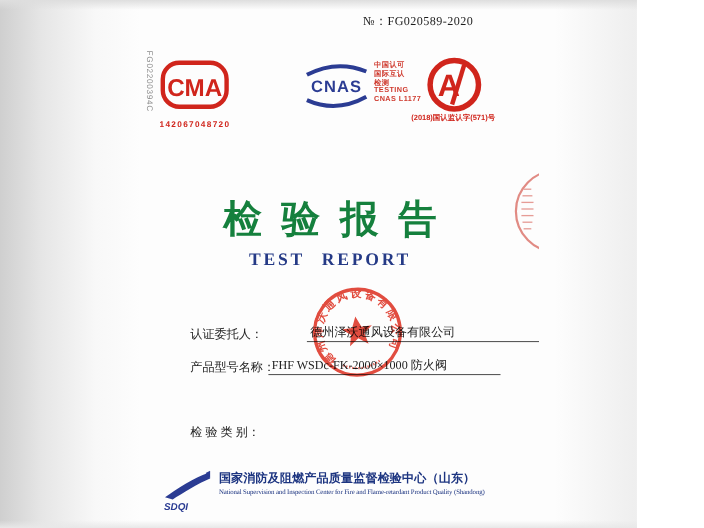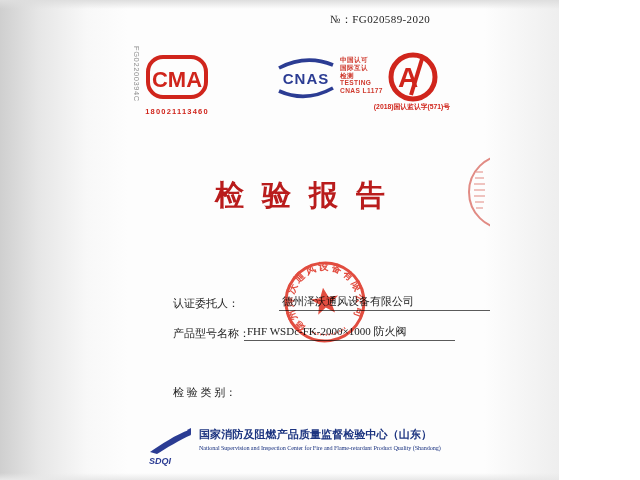--- a/index.html
+++ b/index.html
@@ -1,18 +1,18 @@
 <!DOCTYPE html>
 <html><head>
 <meta charset="utf-8">
 <style>
   html,body { margin:0; padding:0; background:#ffffff; }
   .canvas {
     position:relative; width:559px; height:480px; overflow:hidden;
-    background:#fdfdfd; font-family:"Liberation Sans", sans-serif;
+    background:#fdfdfd; font-family:"Liberation Sans", sans-serif;padding-left:20px;
   }
   
   .edge-left  { position:absolute; left:0; top:0; width:128px; height:100%;
     background:linear-gradient(90deg,#cfcfcf 0%,#e6e6e6 30%,#f8f8f8 68%,rgba(255,255,255,0) 100%); }
   .edge-top   { position:absolute; left:0; top:0; width:100%; height:9px;
     background:linear-gradient(180deg,#dedede,rgba(255,255,255,0)); }
   .edge-right { position:absolute; right:0; top:0; width:75px; height:100%;
     background:linear-gradient(270deg,#eeeeee,rgba(255,255,255,0)); }
   .edge-bottom{ position:absolute; left:0; bottom:0; width:100%; height:7px;
     background:linear-gradient(0deg,#e8e8e8,rgba(255,255,255,0)); }
@@ -31,21 +31,21 @@
 
   .cnas-desc { position:absolute; left:340px; top:56px; font-size:6.6px; line-height:7.8px;
     color:#cf3a2e; font-weight:bold; letter-spacing:0.4px; }
   .cnas-desc span { display:block; }
 
   .cal-block { position:absolute; left:386px; top:50px; }
   .cal-caption { position:absolute; left:370px; top:102px; width:84px; text-align:center;
     font-size:6.8px; font-weight:bold; color:#d0251c; }
 
   .title-wrap { position:absolute; left:128px; top:176px; width:344px; text-align:center; }
-  .title-cn { font-size:29px; font-weight:bold; color:#b91c1c; letter-spacing:18px; padding-left:18px; }
+  .title-cn { font-size:35px; font-weight:bold; color:#15803d; letter-spacing:18px; padding-left:18px; }
   .title-en { margin-top:5px; font-family:"Liberation Serif", serif; font-size:16px; font-weight:bold;
     color:#253a86; letter-spacing:2.5px; word-spacing:9px; }
 
   .field-row { position:absolute; left:173px; display:flex; align-items:flex-end;
     font-family:"Liberation Serif", serif; color:#222; }
   .field-label { width:71px; font-size:11px; white-space:nowrap; }
   .field-line { width:208px; border-bottom:1px solid #5a5a5a; padding:0 0 1px 3px;
     font-size:11px; white-space:nowrap; min-height:13px; }
   .row1 { top:294px;gap:35px; } .row2 { top:324px; } .row3 { top:353px;margin-top:32px; }
 
@@ -72,21 +72,21 @@
 
   <div class="report-no"><span>№：</span><span>FG020589-2020</span></div>
 
   <div class="side-code">FG02200394C</div>
 
   <div class="cma-block">
     <svg width="64" height="48" viewBox="0 0 64 48">
       <rect x="3" y="3" width="58" height="40" rx="15" fill="none" stroke="#d0251c" stroke-width="4"></rect>
       <text x="32" y="33" text-anchor="middle" font-family="Liberation Sans, sans-serif" font-size="22" font-weight="bold" fill="#d0251c">CMA</text>
     </svg>
-    <div class="cma-number">180021113460</div>
+    <div class="cma-number">142067048720</div>
   </div>
 
 
   <div class="cnas-block">
     <svg width="60" height="44" viewBox="0 0 60 44">
       <path d="M3 12 Q30 -2 57 9" fill="none" stroke="#2b3c93" stroke-width="3.6"></path>
       <path d="M3 35 Q30 47 57 32" fill="none" stroke="#2b3c93" stroke-width="3.6"></path>
       <text x="30" y="28" text-anchor="middle" font-family="Liberation Sans, sans-serif" font-size="15" font-weight="bold" fill="#2b3c93" letter-spacing="1">CNAS</text>
     </svg>
   </div>
@@ -103,20 +103,21 @@
     <svg width="54" height="54" viewBox="0 0 54 54">
       <circle cx="27" cy="27" r="22" fill="none" stroke="#d0251c" stroke-width="5"></circle>
       <text x="22" y="37" text-anchor="middle" font-family="Liberation Sans, sans-serif" font-size="28" font-weight="bold" fill="#d0251c">A</text>
       <line x1="36" y1="9" x2="25" y2="45" stroke="#d0251c" stroke-width="4"></line>
     </svg>
   </div>
   <div class="cal-caption">(2018)国认监认字(571)号</div>
 
   <div class="title-wrap">
     <div class="title-cn">检验报告</div>
+    <div class="title-en">TEST REPORT</div>
   </div>
 
   <div class="field-row row1">
     <div class="field-label">认证委托人：</div>
     <div class="field-line">德州泽沃通风设备有限公司</div>
   </div>
   <div class="field-row row2">
     <div class="field-label">产品型号名称：</div>
     <div class="field-line">FHF WSDc-FK-2000×1000 防火阀</div>
   </div>

